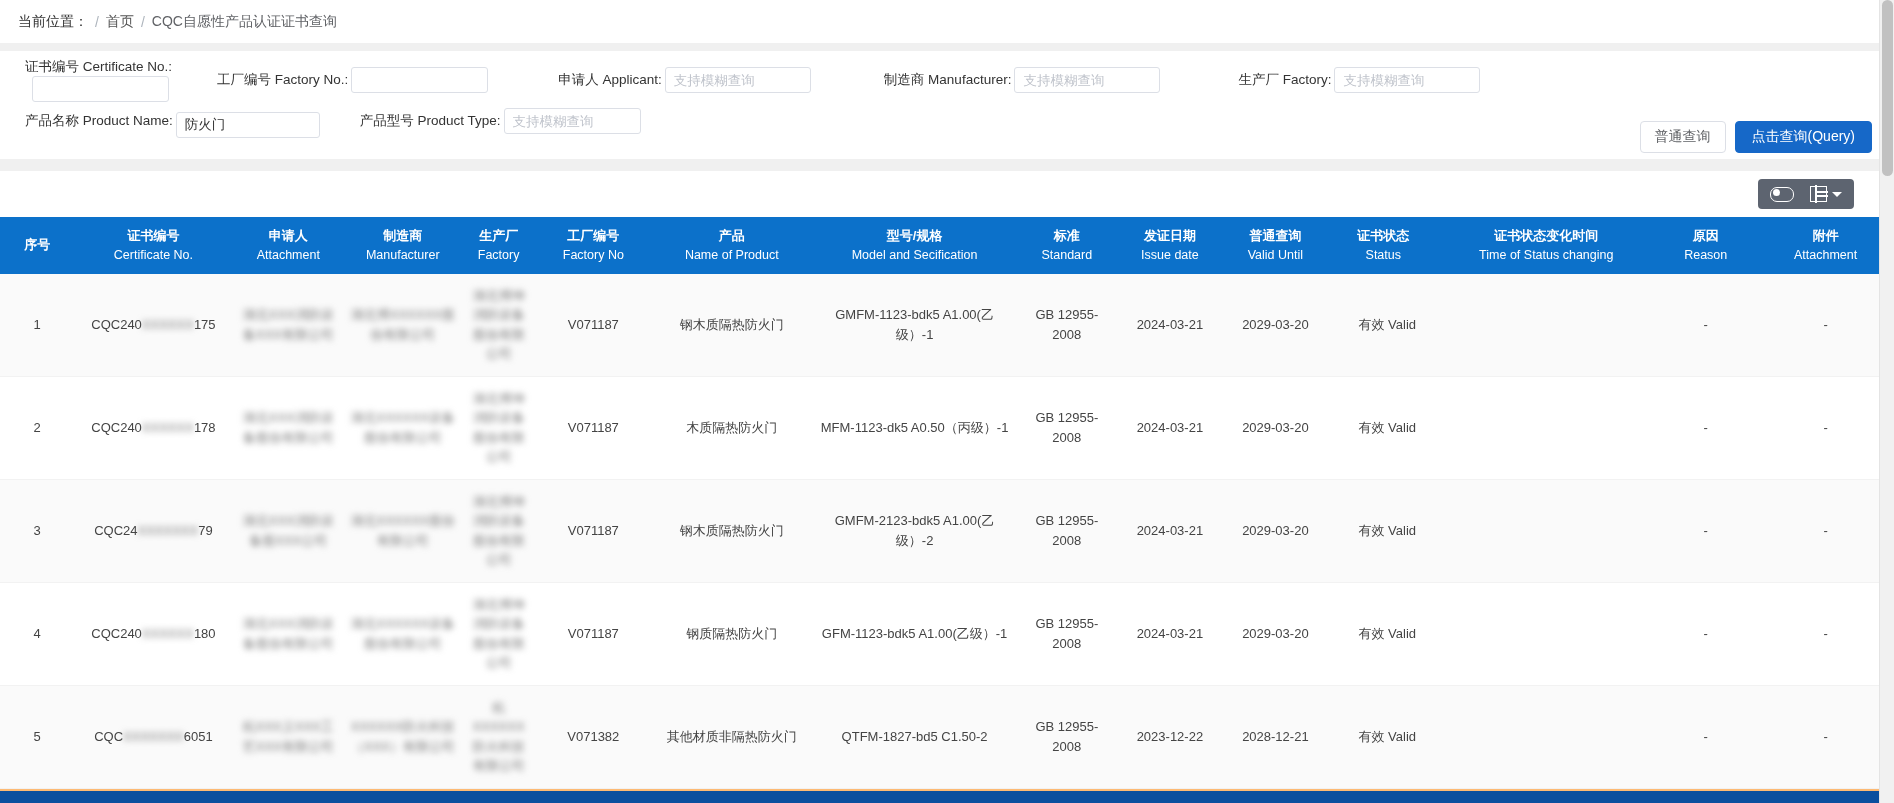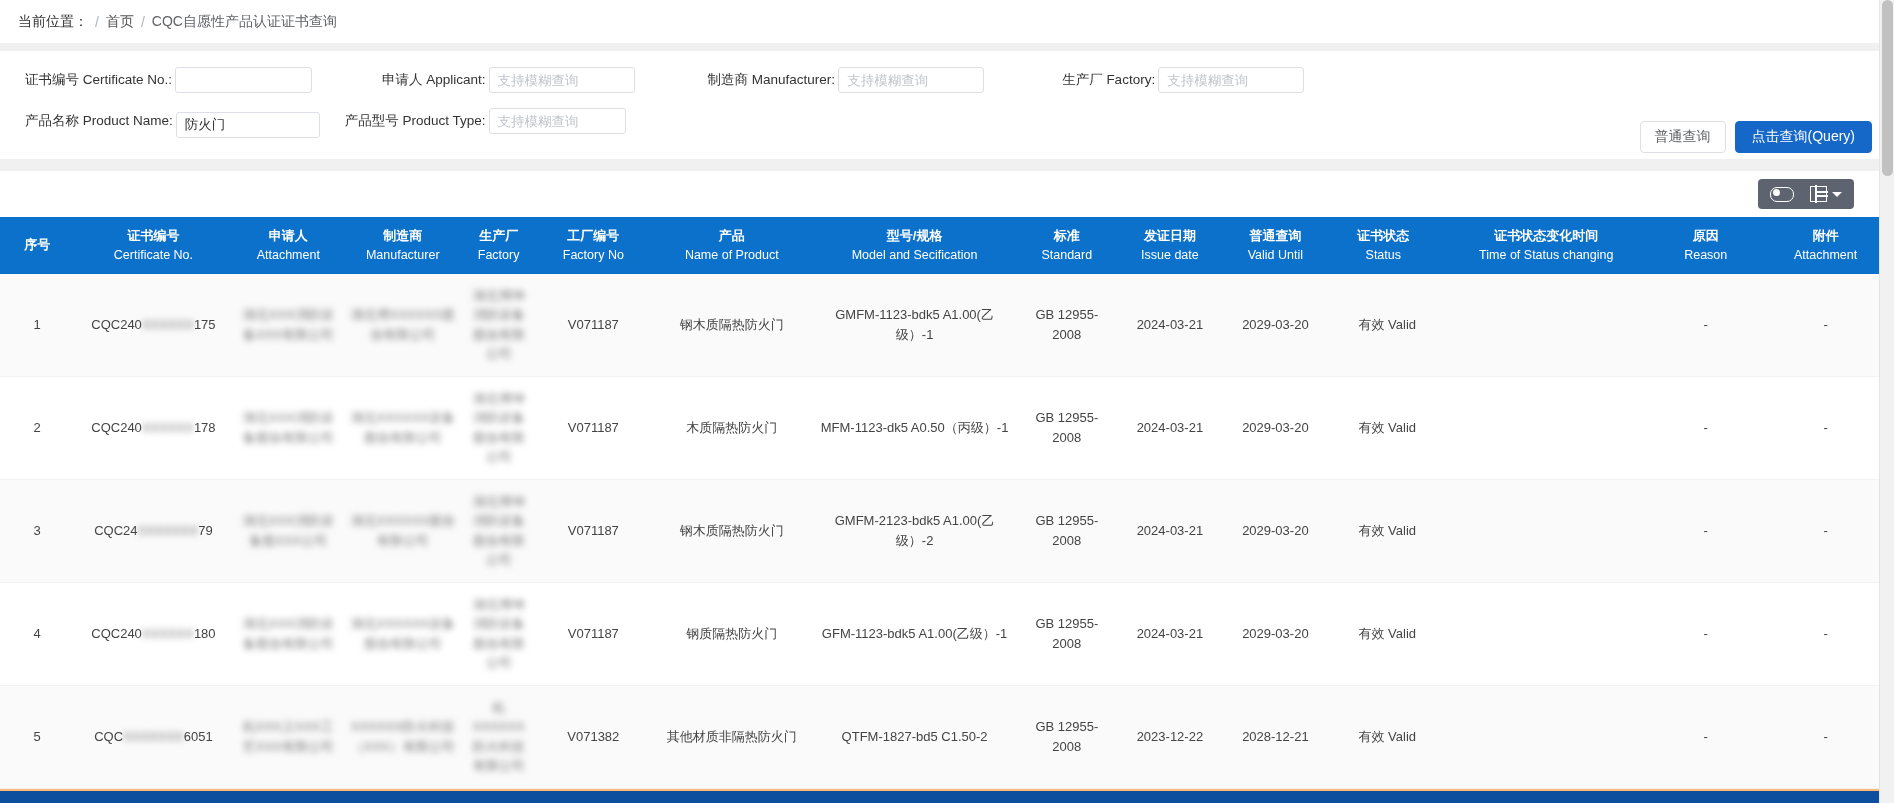--- a/index.html
+++ b/index.html
@@ -123,22 +123,26 @@
     <span class="bc-link">首页</span>
     <span class="bc-sep">/</span>
     <span class="bc-current">CQC自愿性产品认证证书查询</span>
   </div>
 
   <div class="search-gap"></div>
 
   <div class="search-panel">
 
     <div class="form-row">
-      <div class="field" style="margin-left:25px;">
+      <div class="field" style="margin-left:25px;flex-direction:column;">
         <span class="field-label">证书编号 Certificate No.:</span>
+        <input type="text" style="width: 137px;" placeholder="">
+      </div>
+      <div class="field" style="margin-left:42px;">
+        <span class="field-label">工厂编号 Factory No.:</span>
         <input type="text" style="width: 137px;" placeholder="">
       </div>
       <div class="field" style="margin-left:70px;">
         <span class="field-label">申请人 Applicant:</span>
         <input type="text" style="width: 146px;" placeholder="支持模糊查询">
       </div>
       <div class="field" style="margin-left:73px;">
         <span class="field-label">制造商 Manufacturer:</span>
         <input type="text" style="width: 146px;" placeholder="支持模糊查询">
       </div>
@@ -146,21 +150,21 @@
         <span class="field-label">生产厂 Factory:</span>
         <input type="text" style="width: 146px;" placeholder="支持模糊查询">
       </div>
     </div>
 
     <div class="form-row">
       <div class="field" style="margin-left:25px;">
         <span class="field-label">产品名称 Product Name:</span>
         <input type="text" style="width: 144px; margin-top: 8px;" value="防火门">
       </div>
-      <div class="field" style="margin-left:25px;">
+      <div class="field" style="margin-left:40px;">
         <span class="field-label">产品型号 Product Type:</span>
         <input type="text" style="width: 137px;" placeholder="支持模糊查询">
       </div>
     </div>
 
     <div class="btn-row">
       <div class="btn btn-default">普通查询</div>
       <div class="btn btn-primary">点击查询(Query)</div>
     </div>
   </div>

